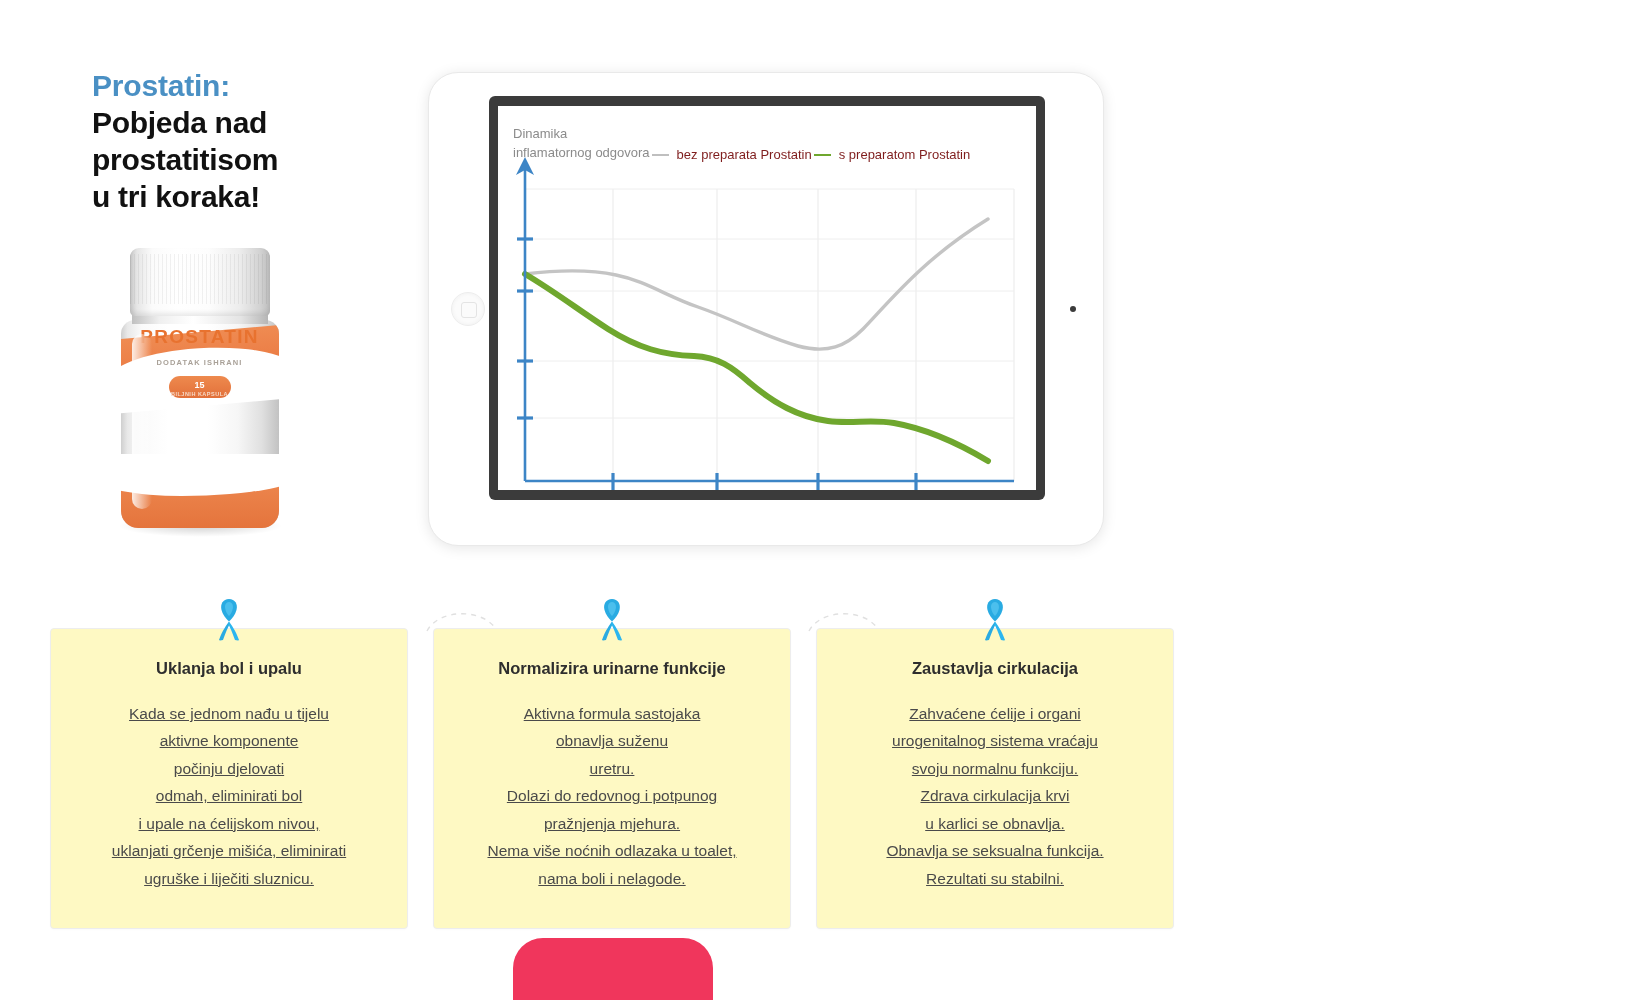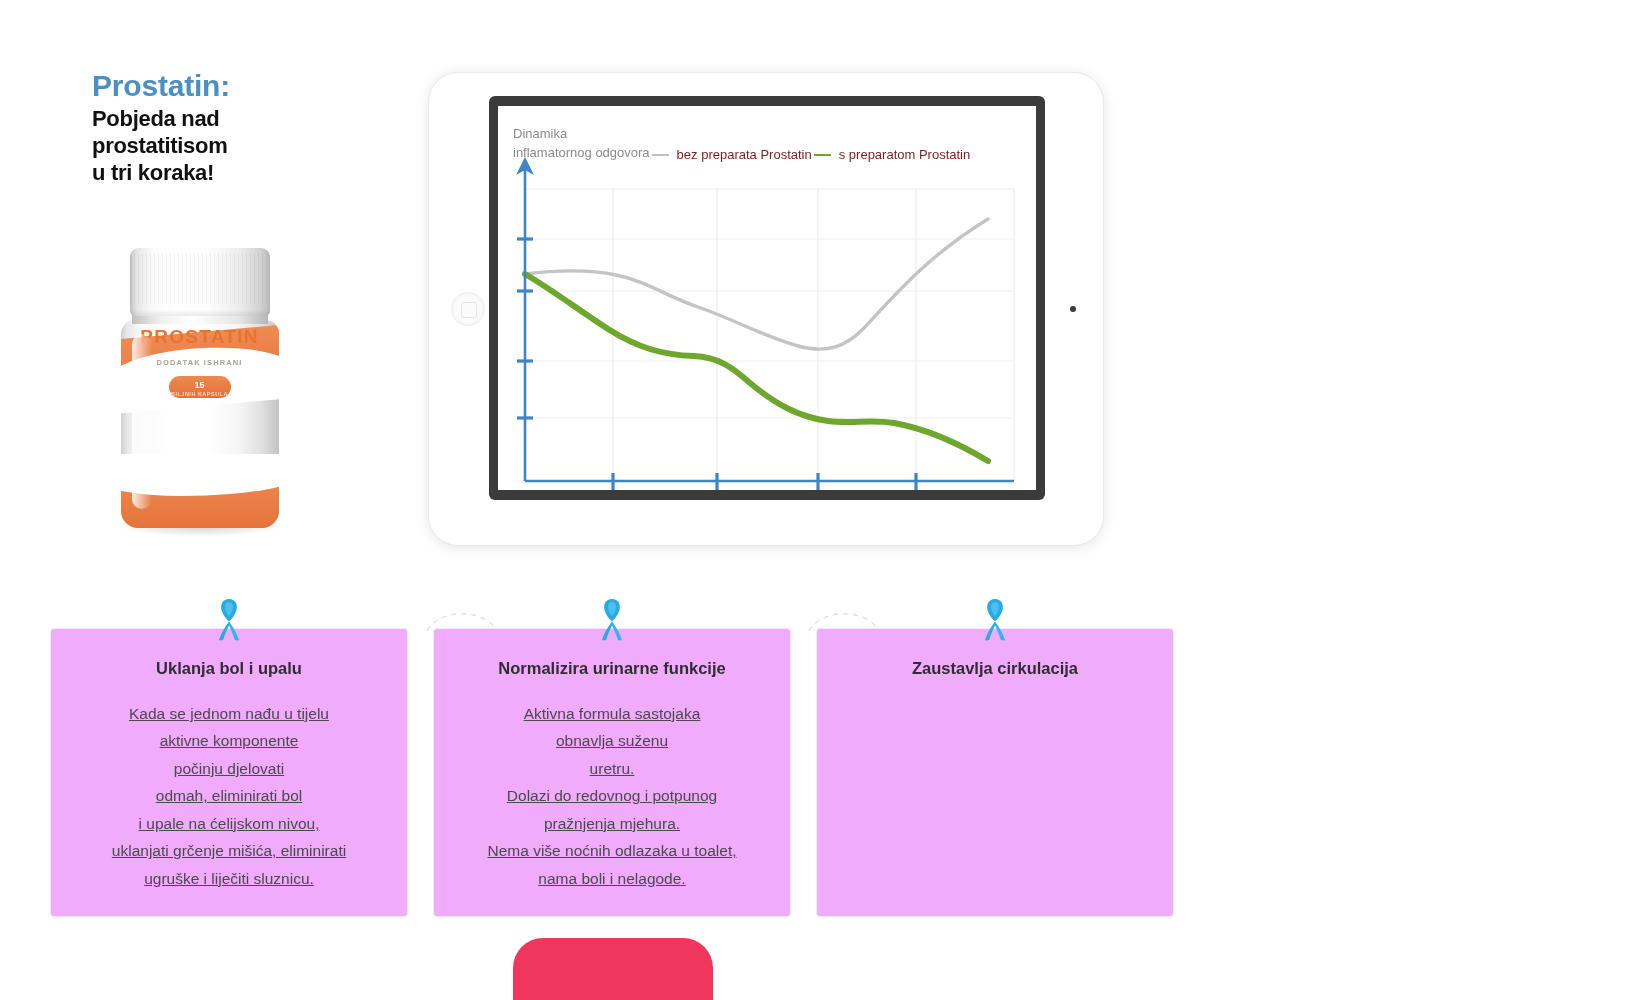--- a/index.html
+++ b/index.html
@@ -19,21 +19,21 @@
     width: 330px;
     margin-left: 40px;
   }
   .hl-brand {
     font-size: 30px; font-weight: bold;
     color: #4a90c4;
     letter-spacing: -0.2px;
     line-height: 1.23;
   }
   .hl-main {
-    font-size: 22px; font-weight: bold;
+    font-size: 30px; font-weight: bold;
     color: #111111;
     letter-spacing: -0.3px;
     line-height: 1.23;
     white-space: pre-line;
   }
 
   
   #bottle-wrap {
     position: absolute;
     left: 112px; top: 248px;
@@ -245,24 +245,24 @@
   #cards {
     position: absolute;
     left: 50px; top: 628px;
     width: 1124px;
     display: flex;
     gap: 25px;
   }
   .card {
     position: relative;
     flex: 1 1 0;
-    background: #f0abfc;
+    background: #fef9c3;
     border: 1px solid #ededed;
     border-radius: 4px;
-    padding: 30px 16px 24px;
+    padding: 30px 16px 36px;
     text-align: center;
     box-shadow: 0 1px 2px rgba(0,0,0,.02);
   }
   .ribbon-icon {
     position: absolute;
     left: 50%; top: -30px;
     margin-left: -13px;
     width: 26px; height: 42px;
   }
   .card-title {
@@ -457,17 +457,24 @@
       <path d="M13 0 C7 0 4 5 5.5 11 C6.6 15.4 9.6 19.2 13 22.5
                C16.4 19.2 19.4 15.4 20.5 11 C22 5 19 0 13 0 Z" fill="#29abe2"></path>
       <path d="M13 22.5 C11 25.5 6.5 31 3 41 C2 41.5 5.5 41.5 7 41
                C9.5 34 12 28 13.6 25.5 Z" fill="#29abe2"></path>
       <path d="M13 22.5 C15 25.5 19.5 31 23 41 C24 41.5 20.5 41.5 19 41
                C16.5 34 14 28 12.4 25.5 Z" fill="#2bb6ef"></path>
       <path d="M13 3 C10 3 8.5 6 9.2 9.5 C9.8 12.5 11.2 15 13 17
                C14.8 15 16.2 12.5 16.8 9.5 C17.5 6 16 3 13 3 Z" fill="#57c6f0" opacity=".75"></path>
     </svg>
     <div class="card-title">Zaustavlja cirkulacija</div>
+    <div class="card-body">Zahvaćene ćelije i organi
+urogenitalnog sistema vraćaju
+svoju normalnu funkciju.
+Zdrava cirkulacija krvi
+u karlici se obnavlja.
+Obnavlja se seksualna funkcija.
+Rezultati su stabilni.</div>
   </div>
 
 </div>
 
 <button id="cta-button"></button>
 
 </body></html>

